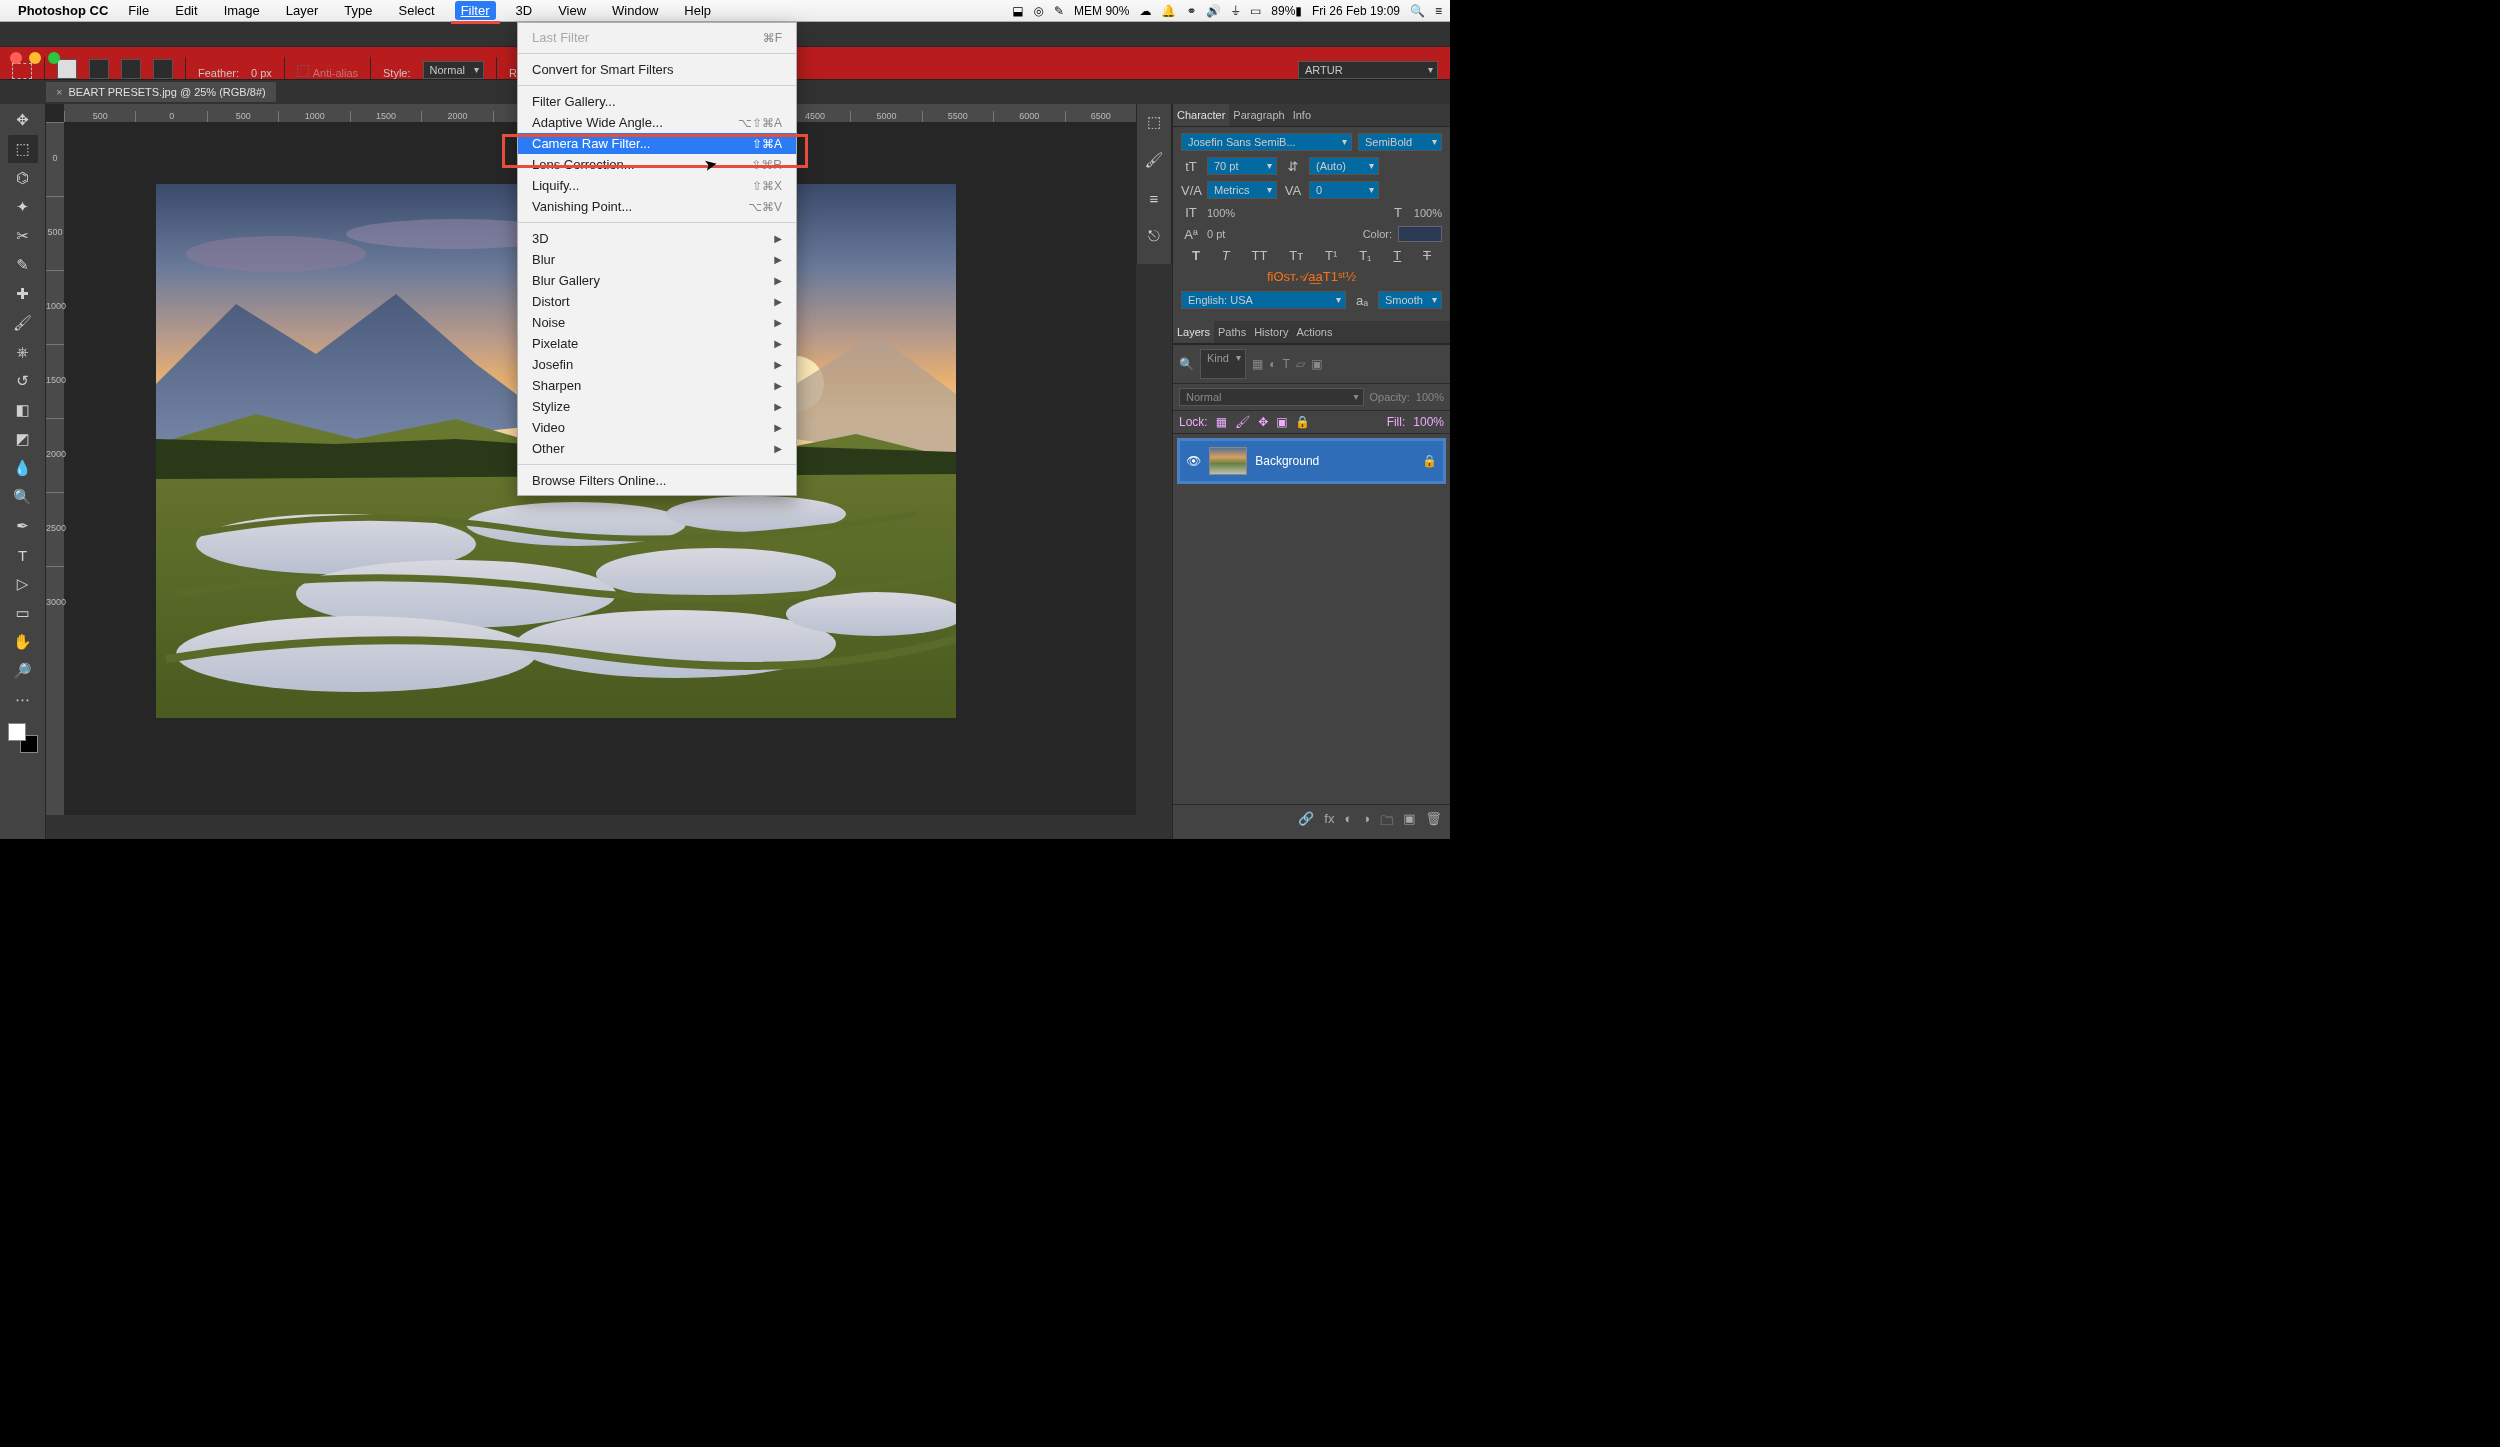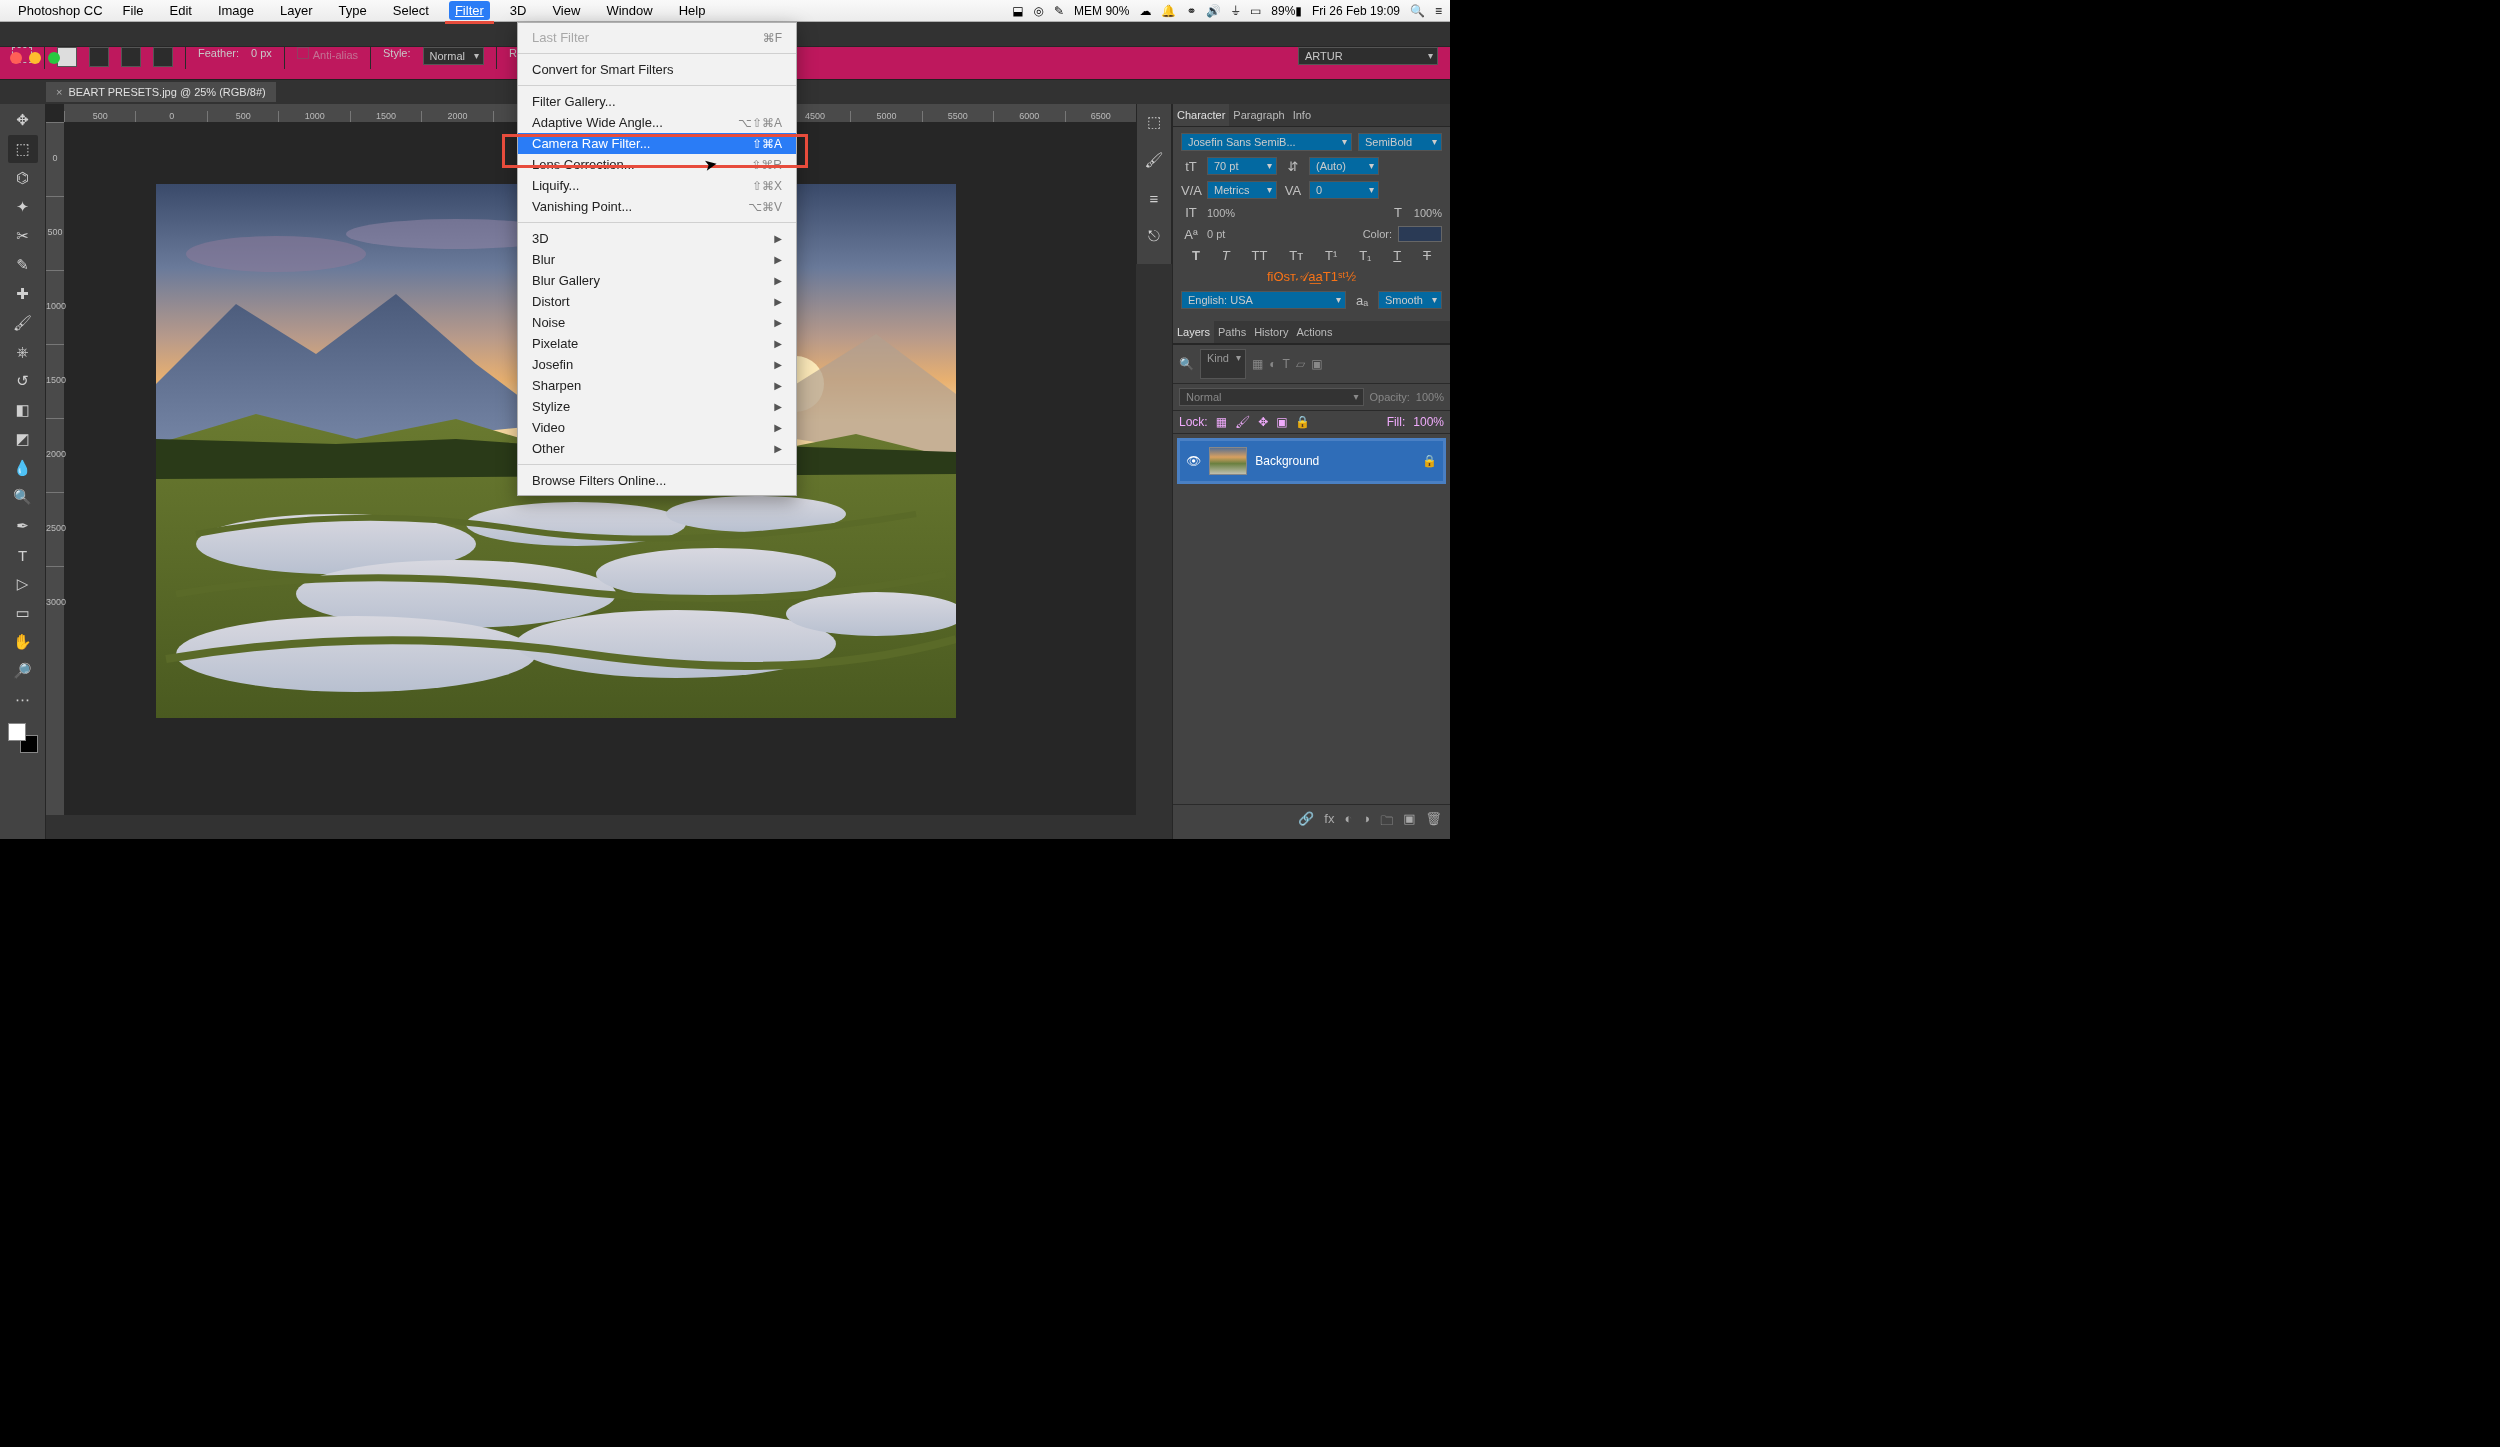--- a/index.html
+++ b/index.html
@@ -1,38 +1,38 @@
 <!DOCTYPE html>
 <html><head>
 <meta charset="utf-8">
 <style>
 * { margin: 0; padding: 0; box-sizing: border-box; font-family: -apple-system, "Helvetica Neue", Arial, sans-serif; user-select: none; }
 body { background: #000; width: 1450px; height: 839px; overflow: hidden; position: relative; color: #ccc; font-size: 12px; }
 
 
 .mac-menubar { position: absolute; top: 0; left: 0; right: 0; height: 22px; background: linear-gradient(#f9f9f9,#ececec); display: flex; align-items: center; padding: 0 8px; color: #000; font-size: 13px; border-bottom: 1px solid #b0b0b0; z-index: 100; }
 .mac-menubar .apple { font-size: 15px; margin-right: 10px; }
-.mac-menubar .app-name { font-weight: 400; margin-right: 14px; }
+.mac-menubar .app-name { font-weight: 700; margin-right: 14px; }
 .mac-menubar .menu-item { margin-right: 14px; padding: 2px 6px; border-radius: 3px; }
 .mac-menubar .menu-item.active { background: #2a7cf6; color: #fff; position: relative; text-decoration: underline; }
 .mac-menubar .red-underline { position: absolute; bottom: -4px; left: -4px; right: -4px; height: 3px; background: #e74c3c; }
 .mac-menubar .spacer { flex: 1; }
 .mac-menubar .status { display: flex; align-items: center; gap: 10px; font-size: 12px; }
 .mac-menubar .status span { display: inline-flex; align-items: center; }
 
 
 .traffic { position: absolute; top: 30px; left: 10px; display: flex; gap: 7px; z-index: 50; }
 .traffic div { width: 12px; height: 12px; border-radius: 50%; }
 .traffic .r { background: #ff5f57; } .traffic .y { background: #febc2e; } .traffic .g { background: #28c840; }
 
 
 .app { position: absolute; top: 22px; left: 0; right: 0; bottom: 0; background: #323232; }
 
 
-.options-bar { position: absolute; top: 24px; left: 0; right: 0; height: 34px; background: #be185d; border-top: 1px solid #272727; border-bottom: 1px solid #212121; display: flex; align-items: flex-start; padding: 0 12px; gap: 12px; color: #c8c8c8; font-size: 11px; }
+.options-bar { position: absolute; top: 24px; left: 0; right: 0; height: 34px; background: #b91c1c; border-top: 1px solid #272727; border-bottom: 1px solid #212121; display: flex; align-items: flex-end; padding: 0 12px; gap: 12px; color: #c8c8c8; font-size: 11px; }
 .options-bar .sep { width: 1px; height: 22px; background: #2a2a2a; }
 .options-bar .sel-icon { width: 20px; height: 16px; border: 1px dashed #bbb; }
 .options-bar .mode-btn { width: 20px; height: 20px; background: #2c2c2c; border: 1px solid #555; display: inline-block; }
 .options-bar .dropdown { background: #2e2e2e; border: 1px solid #555; padding: 2px 18px 2px 6px; position: relative; }
 .options-bar .dropdown::after { content: "▾"; position: absolute; right: 4px; top: 2px; color: #bbb; font-size: 10px; }
 .options-bar .chk { width: 12px; height: 12px; border: 1px solid #666; display: inline-block; margin-right: 4px; }
 .options-bar .workspace { margin-left: auto; min-width: 140px; }
 
 
 .tab-bar { position: absolute; top: 58px; left: 46px; height: 24px; display: flex; align-items: center; }

